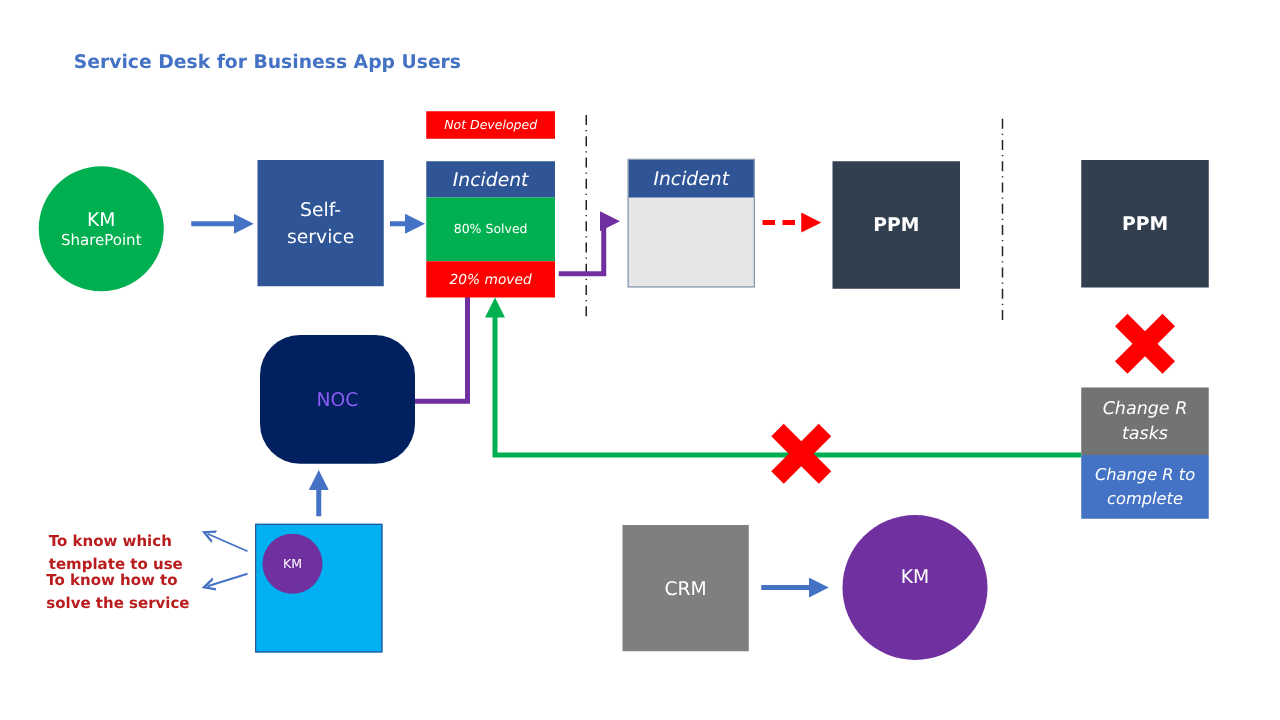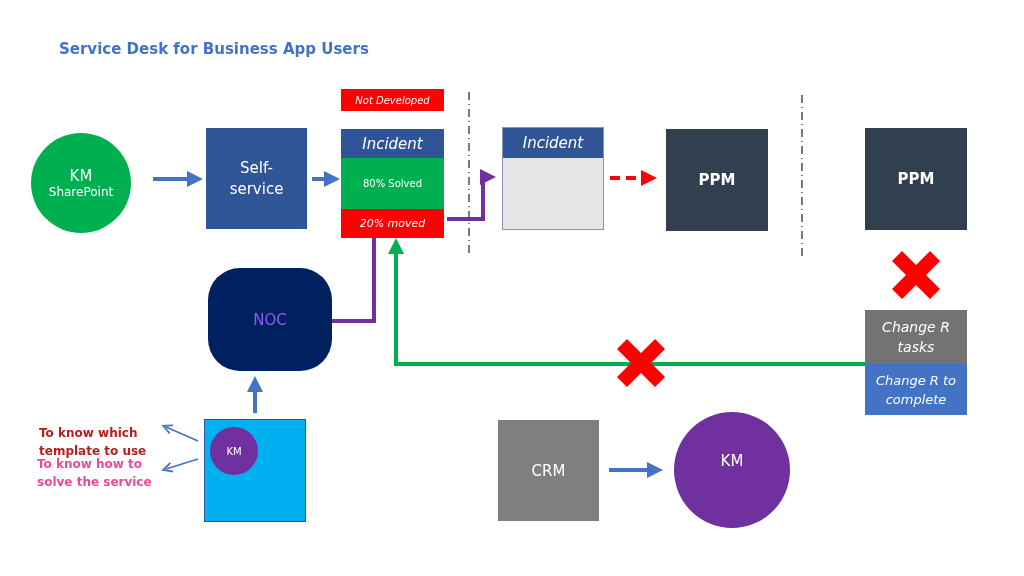--- a/index.html
+++ b/index.html
@@ -24,21 +24,21 @@
     .ppm { width: 102px; height: 102px; background: #323f4f; color: #fff; font-size: 15px; font-weight: bold; }
     #ppm1 { left: 666px; top: 129px; }
     #ppm2 { left: 865px; top: 128px; }
     #noc { left: 208px; top: 268px; width: 124px; height: 103px; background: #002060; color: #8b5cf6; font-size: 15px; border-radius: 32px; }
     #chg { left: 865px; top: 310px; width: 102px; height: 103px; }
     #chg .top { height: 54px; background: #737373; color: #fff; font-size: 14px; font-style: italic; line-height: 20px; }
     #chg .bot { height: 51px; background: #4472c4; color: #fff; font-size: 13px; font-style: italic; line-height: 19px; }
     #kmbox { left: 204px; top: 419px; width: 102px; height: 103px; background: #00b0f0; border: 1px solid #2f5597; }
     #km-small { left: 210px; top: 427px; width: 48px; height: 48px; border-radius: 50%; background: #7030a0; color: #fff; font-size: 10px; }
     #note1 { left: 39px; top: 405px; font-size: 12px; font-weight: bold; color: #b91c1c; line-height: 18px; margin-top: 19px; }
-    #note2 { left: 37px; top: 455px; font-size: 12px; font-weight: bold; color: #ec4899; line-height: 18px; }
+    #note2 { left: 37px; top: 455px; font-size: 12px; font-weight: bold; color: #b91c1c; line-height: 18px; }
     #crm { left: 498px; top: 420px; width: 101px; height: 101px; background: #7f7f7f; color: #fff; font-size: 15px; }
     #km-big { left: 674px; top: 412px; width: 116px; height: 116px; border-radius: 50%; background: #7030a0; color: #fff; font-size: 15px; padding-bottom: 18px; }
     svg#arrows { position: absolute; left: 0; top: 0; }
   </style>
 </head>
 <body>
 
 <div id="title" class="abs">Service Desk for Business App Users</div>
 
 <svg id="arrows" width="1024" height="576">

